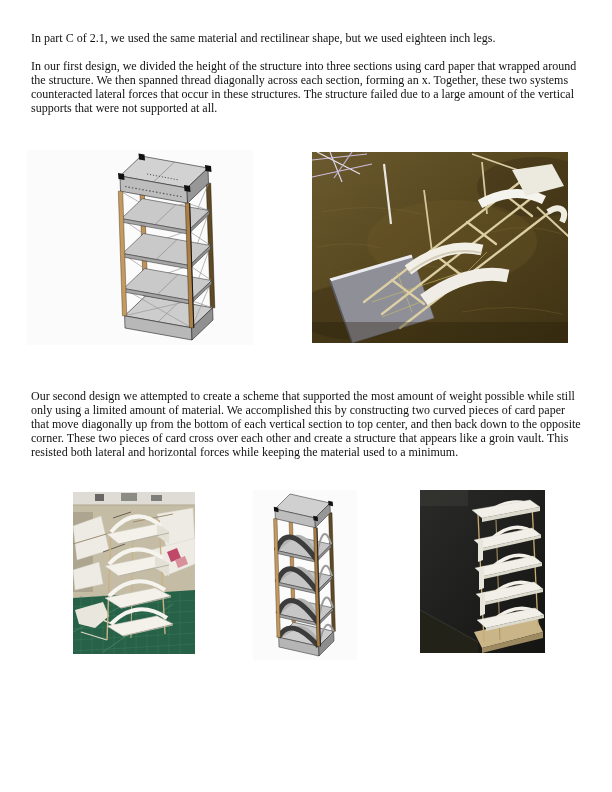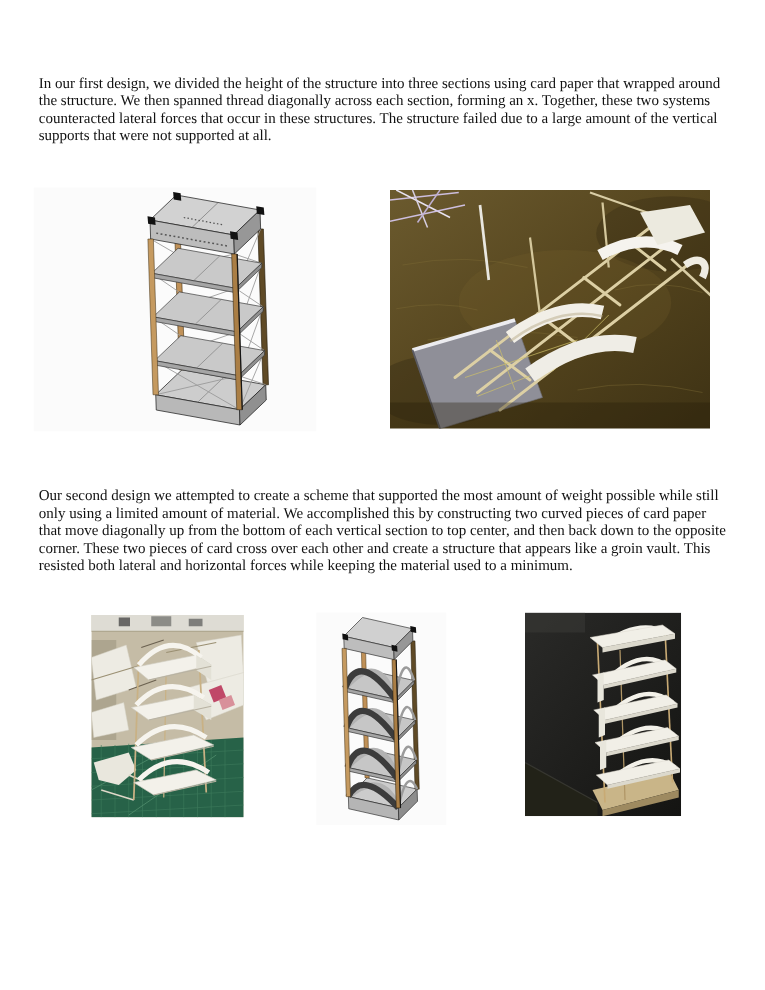--- a/index.html
+++ b/index.html
@@ -13,20 +13,21 @@
     font-size:12px;line-height:14px;text-align:left;
   }
   .fig{position:absolute;overflow:hidden;}
   .fig svg{display:block;}
 </style>
 </head>
 <body>
 
 <div id="page">
 
+  <div class="para" style="top:31px;">In part C of 2.1, we used the same material and rectilinear shape, but we used eighteen inch legs.</div>
 
   <div class="para" style="top:59px;">In our first design, we divided the height of the structure into three sections using card paper that wrapped around the structure. We then spanned thread diagonally across each section, forming an x. Together, these two systems counteracted lateral forces that occur in these structures. The structure failed due to a large amount of the vertical supports that were not supported at all.</div>
 
   <div class="fig" style="left:27px;top:150px;width:226px;height:195px;background:#fbfbfb;">
     <svg width="226" height="195" viewBox="0 0 226 195">
 
       <polygon points="97.6,165.8 164.6,177.8 185.6,157.8 118.6,145.8" fill="#cdcdcd" stroke="#222" stroke-width="0.6"></polygon>
       <polygon points="97.6,165.8 164.6,177.8 165,190 98,178" fill="#b8b8b8" stroke="#222" stroke-width="0.6"></polygon>
       <polygon points="164.6,177.8 185.6,157.8 186,170 165,190" fill="#909090" stroke="#222" stroke-width="0.6"></polygon>
       <line x1="131.1" y1="171.8" x2="152.1" y2="151.8" stroke="#777" stroke-width="0.5"></line>

